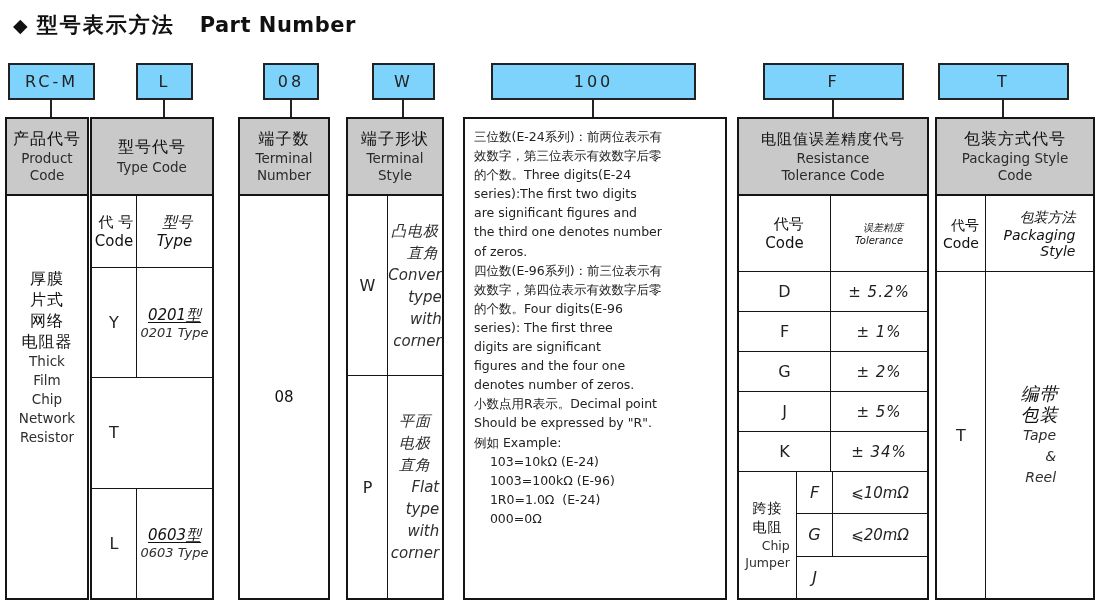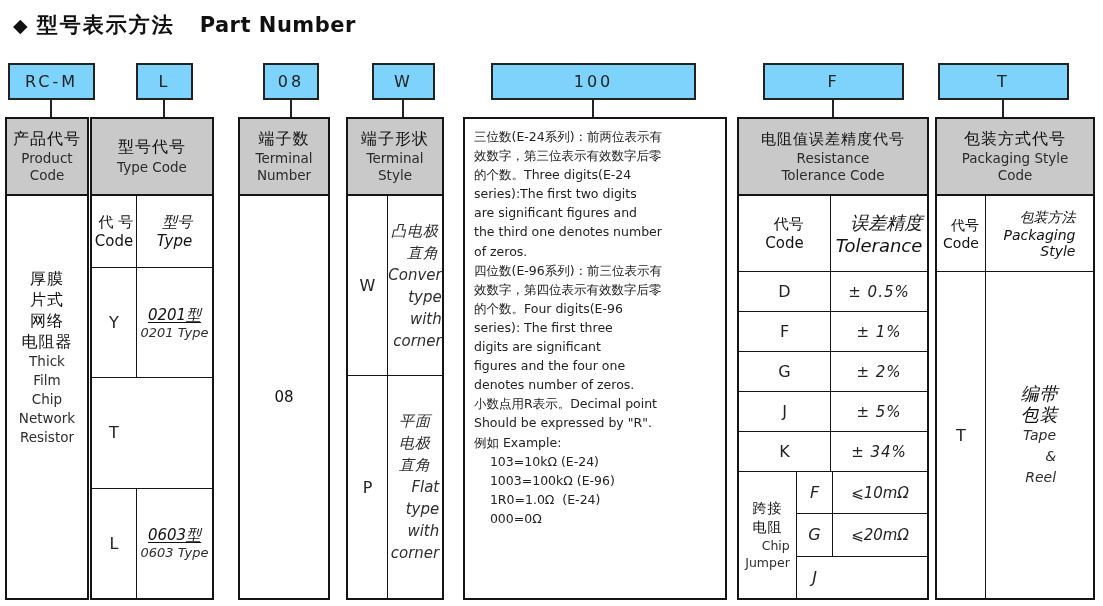--- a/index.html
+++ b/index.html
@@ -204,26 +204,26 @@
 
   <div class="tbl" style="left:737px;width:192px">
     <div class="hdr">
       <span class="zh" style="font-size:15px">电阻值误差精度代号</span>
       <span class="en">Resistance
 Tolerance Code</span>
     </div>
     <div class="row bb" style="flex:0 0 76px">
       <div class="cell pre zh15" style="flex:0 0 91px">代号
 Code</div>
-      <div class="cell bl pre" style="flex:1;font-size:18px">误差精度
+      <div class="cell bl pre" style="flex:1;font-size:10px">误差精度
 Tolerance</div>
     </div>
     <div class="row bb" style="flex:0 0 40px">
       <div class="cell code-letter" style="flex:0 0 91px">D</div>
-      <div class="cell bl tolval" style="flex:1">± 0.5%</div>
+      <div class="cell bl tolval" style="flex:1">± 5.2%</div>
     </div>
     <div class="row bb" style="flex:0 0 40px">
       <div class="cell code-letter" style="flex:0 0 91px">F</div>
       <div class="cell bl tolval" style="flex:1">± 1%</div>
     </div>
     <div class="row bb" style="flex:0 0 40px">
       <div class="cell code-letter" style="flex:0 0 91px">G</div>
       <div class="cell bl tolval" style="flex:1">± 2%</div>
     </div>
     <div class="row bb" style="flex:0 0 40px">

